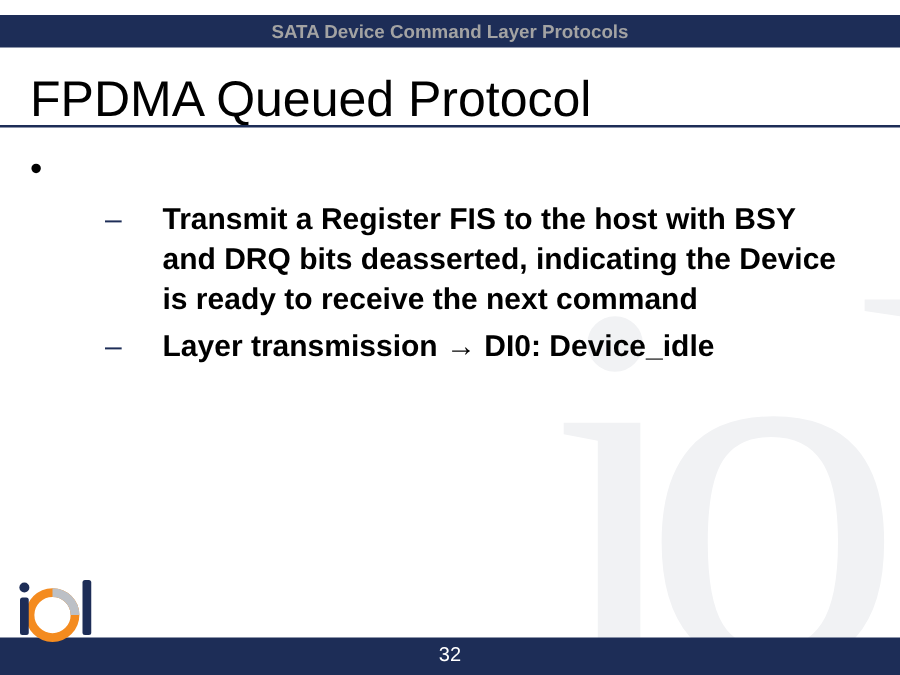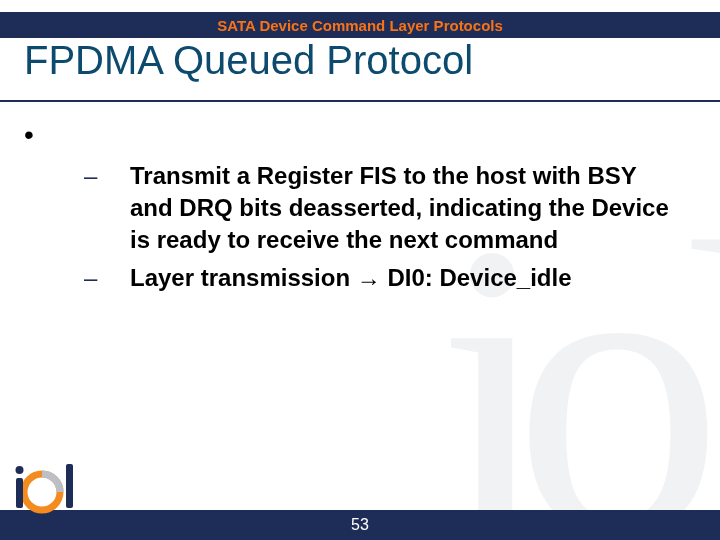--- a/index.html
+++ b/index.html
@@ -38,30 +38,30 @@
     left: 0;
     right: 0;
     height: 26px;
     background: #1d2d57;
     display: flex;
     align-items: center;
     justify-content: center;
     z-index: 2;
   }
   .header-bar span {
-    color: #f97316;
+    color: #a3a3a3;
     font-size: 15px;
     font-weight: bold;
   }
   .title {
     position: absolute;
-    top: 38px;
+    top: 58px;
     left: 24px;
     font-size: 40px;
-    color: #0c4a6e;
+    color: #000000;
     z-index: 2;
   }
   .title-underline {
     position: absolute;
     top: 100px;
     left: 0;
     right: 0;
     height: 2px;
     background: #1d2d57;
     z-index: 2;
@@ -167,16 +167,16 @@
 
   <svg class="logo" viewBox="0 0 80 60">
     <circle cx="32" cy="32" r="18" fill="none" stroke="#f48b1f" stroke-width="7"></circle>
     <path d="M32 14 A18 18 0 0 1 50 32" fill="none" stroke="#bcc0c6" stroke-width="7"></path>
     <rect x="6" y="18" width="7" height="30" rx="2" fill="#1d2d57"></rect>
     <circle cx="9.5" cy="10" r="4" fill="#1d2d57"></circle>
     <rect x="56" y="4" width="7" height="44" rx="2" fill="#1d2d57"></rect>
   </svg>
 
   <div class="footer-bar">
-    <span>53</span>
+    <span>32</span>
   </div>
 
 </div>
 
 </body></html>

